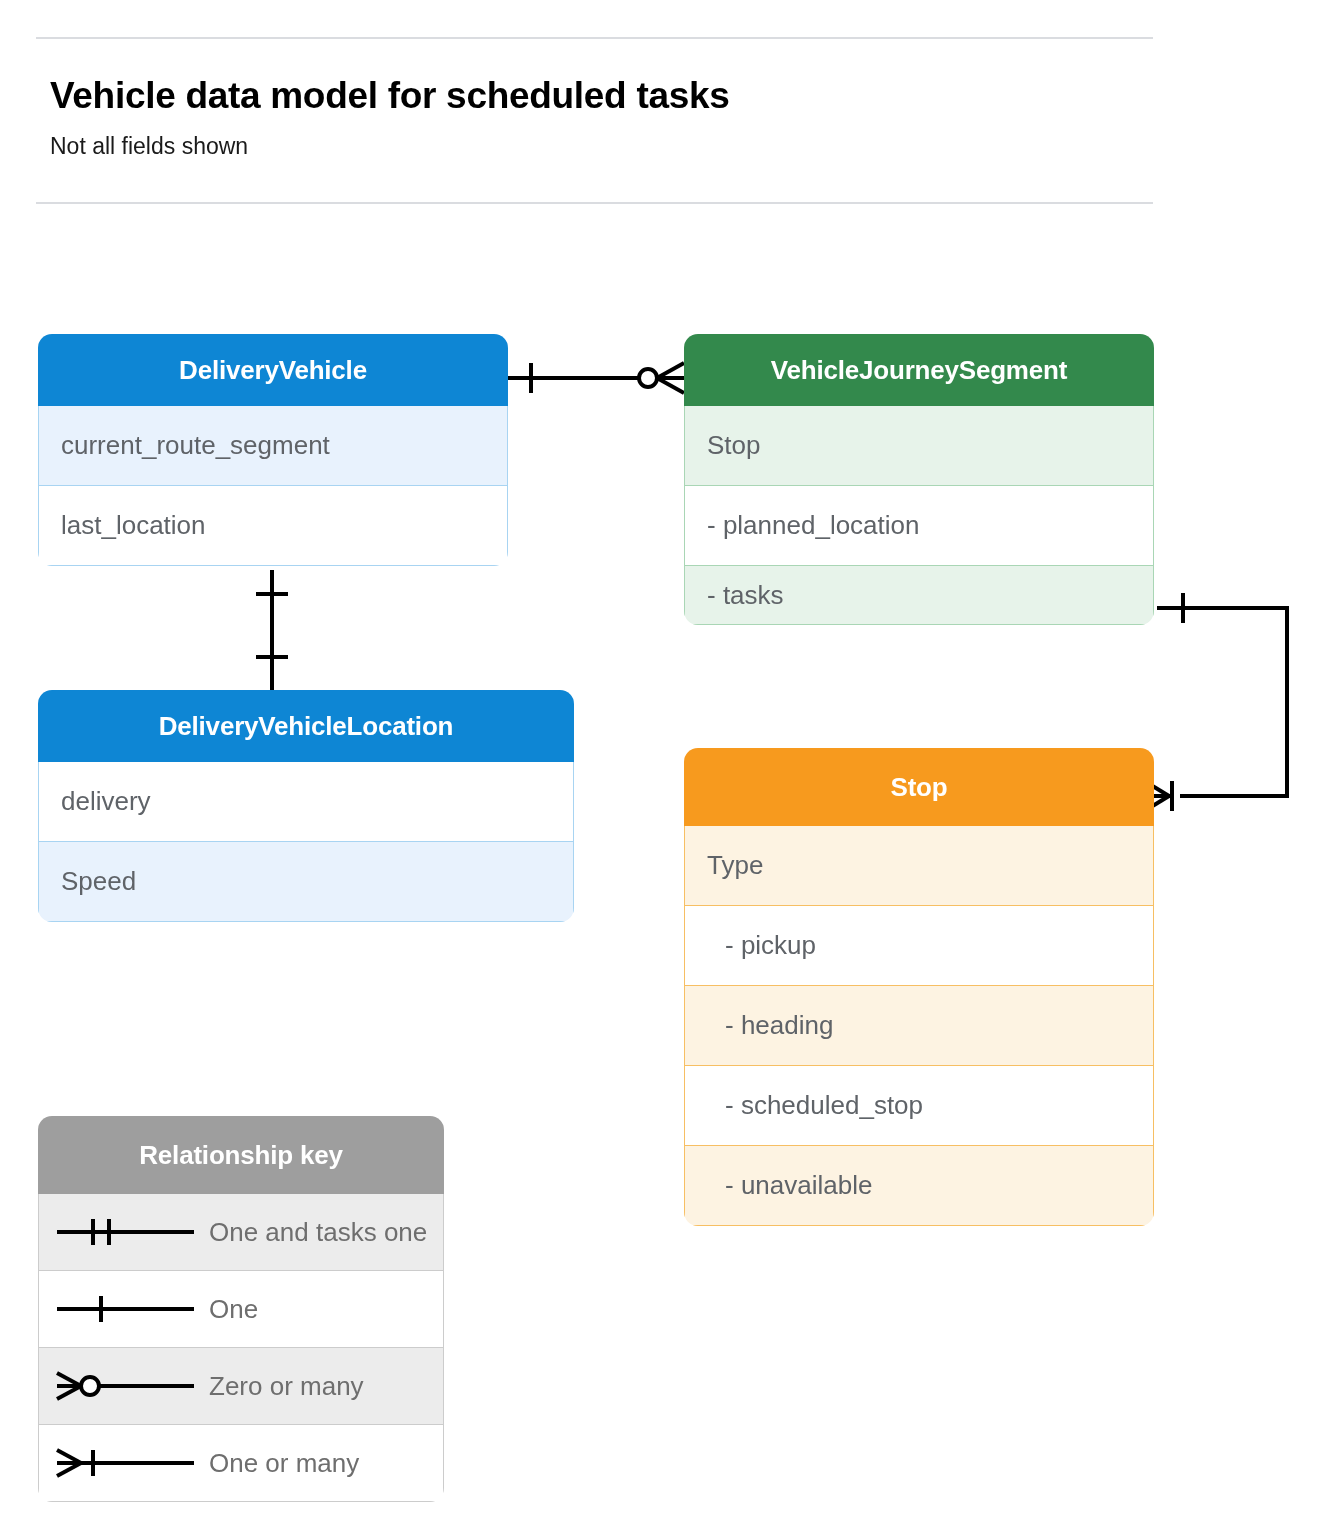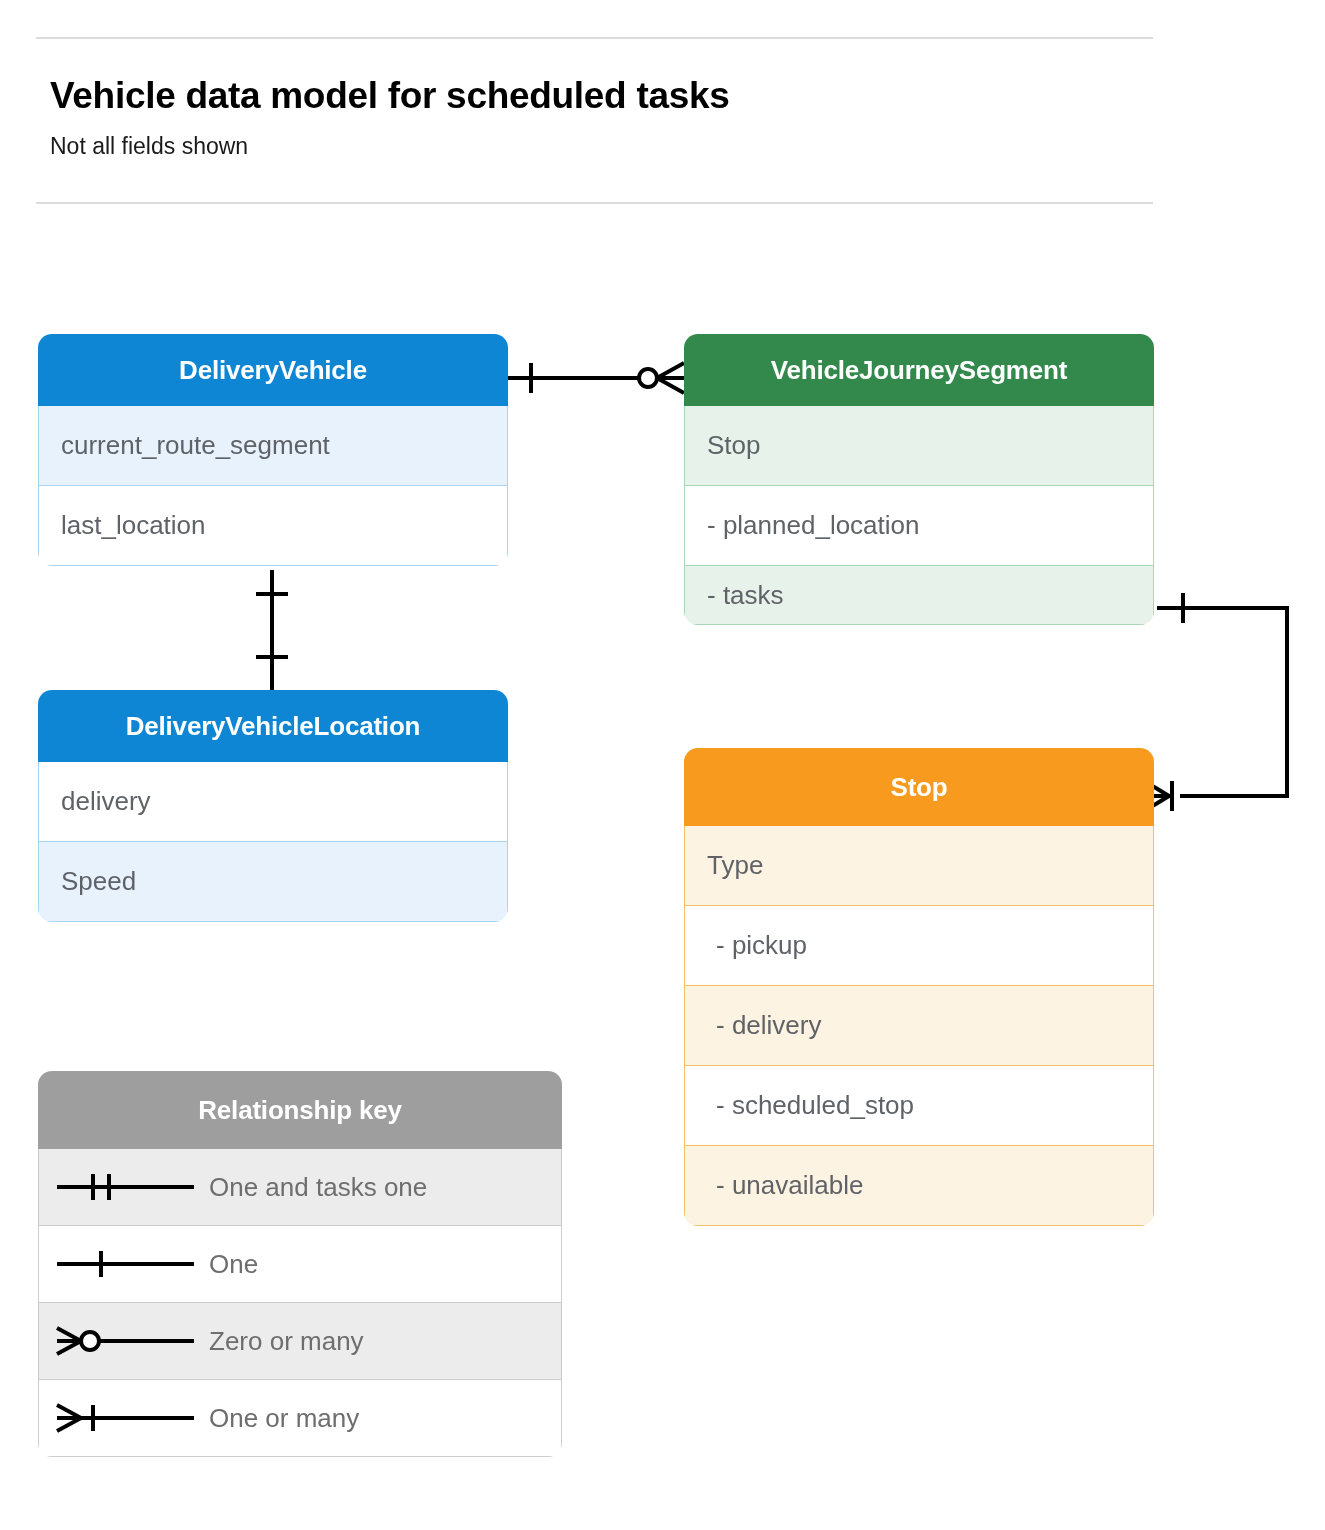--- a/index.html
+++ b/index.html
@@ -72,21 +72,21 @@
   .entity .ent-row {
     box-sizing: border-box;
     width: 100%;
     display: flex;
     align-items: center;
     font-size: 26px;
     color: #5f6368;
     padding-left: 22px;
     white-space: nowrap;
   }
-  .entity .ent-row.indent { padding-left: 31px; }
+  .entity .ent-row.indent { padding-left: 40px; }
 
   
   .theme-blue .ent-header { background: #0e86d4; }
   .theme-blue .ent-row { border: 1px solid #a8d4f2; border-top: none; }
   .theme-blue .ent-row.odd  { background: #e8f2fd; }
   .theme-blue .ent-row.even { background: #ffffff; }
 
   
   .theme-green .ent-header { background: #33894c; }
   .theme-green .ent-row { border: 1px solid #a9d6b5; border-top: none; }
@@ -172,36 +172,36 @@
     <div class="ent-row even" style="height:80px;">last_location</div>
   </div>
 
   <div class="entity theme-green" id="ent-vehicle-journey-segment" style="left:684px; top:334px; width:470px;">
     <div class="ent-header" style="height:72px;">VehicleJourneySegment</div>
     <div class="ent-row odd" style="height:80px;">Stop</div>
     <div class="ent-row even" style="height:80px;">-  planned_location</div>
     <div class="ent-row odd" style="height:59px;">- tasks</div>
   </div>
 
-  <div class="entity theme-blue" id="ent-delivery-vehicle-location" style="left:38px; top:690px; width:470px;">
+  <div class="entity theme-blue" id="ent-delivery-vehicle-location" style="left:38px; top:690px; width:536px;">
     <div class="ent-header" style="height:72px;">DeliveryVehicleLocation</div>
     <div class="ent-row even" style="height:80px;">delivery</div>
     <div class="ent-row odd" style="height:80px;">Speed</div>
   </div>
 
   <div class="entity theme-orange" id="ent-tasks" style="left:684px; top:748px; width:470px;">
     <div class="ent-header" style="height:78px;">Stop</div>
     <div class="ent-row odd" style="height:80px;">Type</div>
     <div class="ent-row even indent" style="height:80px;">-  pickup</div>
-    <div class="ent-row odd indent" style="height:80px;">-  delivery</div>
+    <div class="ent-row odd indent" style="height:80px;">-  heading</div>
     <div class="ent-row even indent" style="height:80px;">-  scheduled_stop</div>
     <div class="ent-row odd indent" style="height:80px;">-  unavailable</div>
   </div>
 
-  <div class="entity theme-grey" id="ent-legend" style="left:38px; top:1071px; width:524px;">
+  <div class="entity theme-grey" id="ent-legend" style="left:38px; top:1116px; width:406px;">
     <div class="ent-header" style="height:78px;">Relationship key</div>
 
     <div class="ent-row odd" style="height:77px;">
       <span class="legend-sym">
         <svg width="150" height="40" viewBox="0 0 150 40" xmlns="http://www.w3.org/2000/svg">
           <g stroke="#000000" stroke-width="4" fill="none">
             <line x1="8" y1="20" x2="145" y2="20"></line>
             <line x1="44" y1="7" x2="44" y2="33"></line>
             <line x1="60" y1="7" x2="60" y2="33"></line>
           </g>

